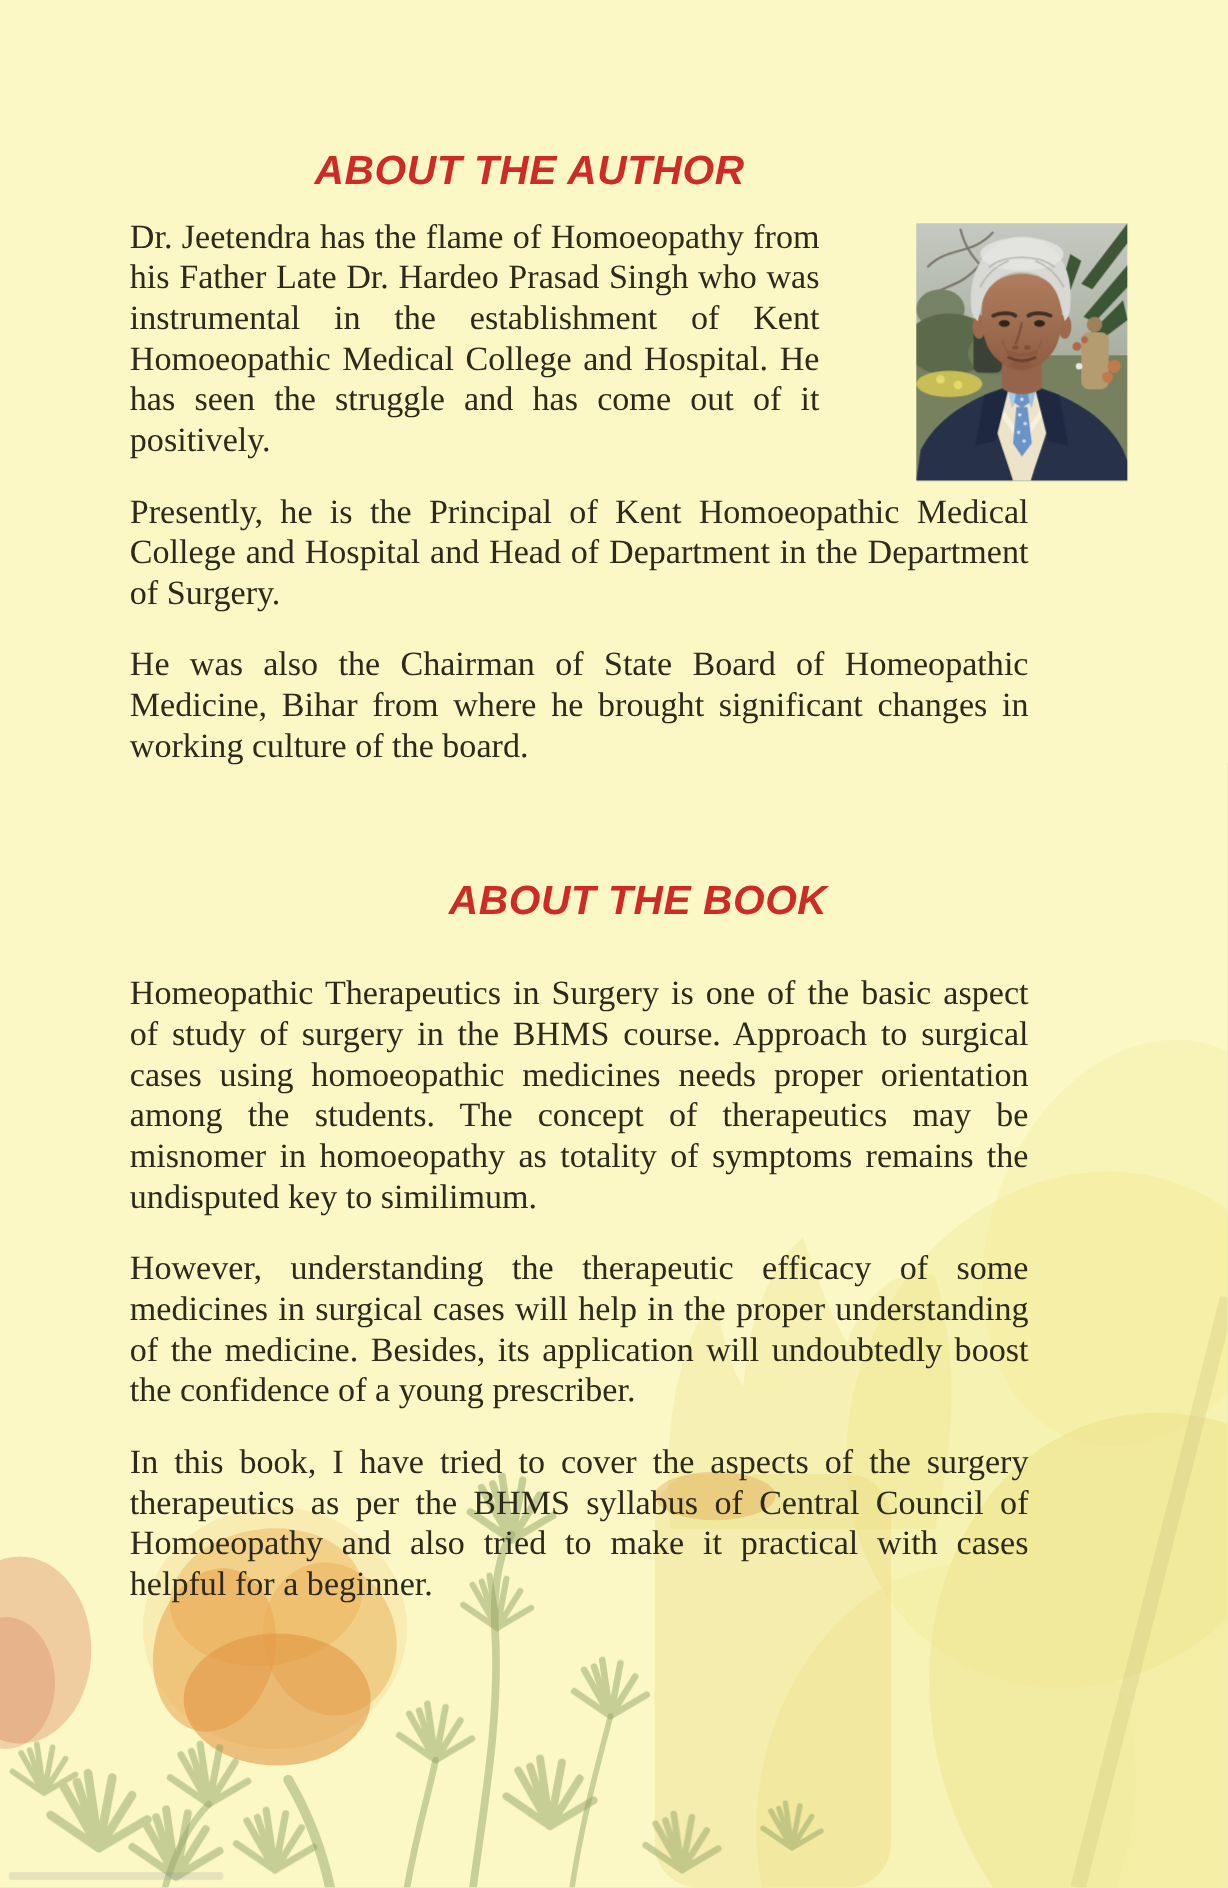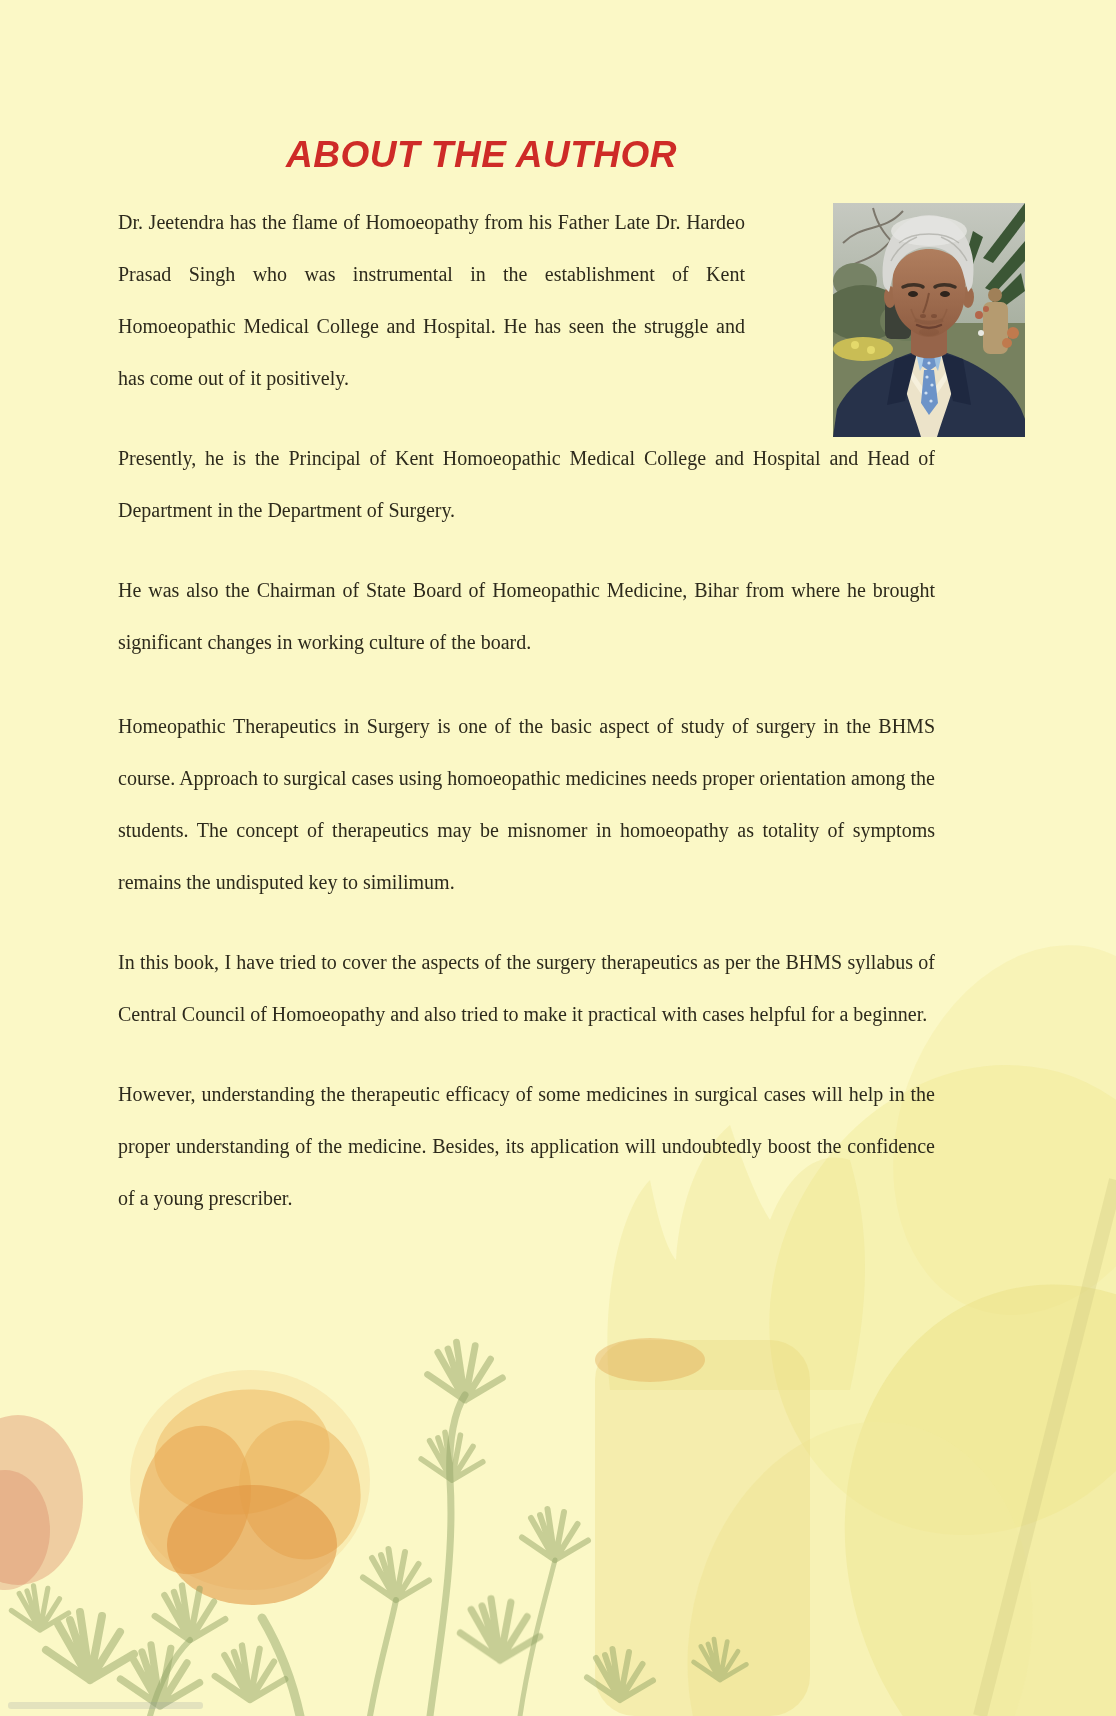--- a/index.html
+++ b/index.html
@@ -24,28 +24,28 @@
     font-size:37px;
     line-height:45px;
     color:var(--heading-red);
     letter-spacing:.5px;
     margin:0;
     font-style:italic;
   }
   h2.author-heading{margin:132px 0 0 168px;}
   h2.book-heading{margin:100px 0 0 290px;}
   p.body-par{
-    font-size:20px;
-    line-height:52px;
+    font-size:31px;
+    line-height:37px;
     text-align:justify;
     margin:28px 0 0 0;
     width:817px;
   }
   p.first-author-par{margin-top:19px;width:627px;}
-  p.first-book-par{margin-top:32px;}
+  p.first-book-par{margin-top:43px;}
   .author-photo{
     position:absolute;
     left:833px;top:203px;
     width:192px;height:234px;
     z-index:2;
     line-height:0;
   }
 </style>
 </head>
 <body>
@@ -209,21 +209,22 @@
 
   <div class="content">
     <h2 class="section-heading author-heading">ABOUT THE AUTHOR</h2>
 
     <p class="body-par first-author-par">Dr. Jeetendra has the flame of Homoeopathy from his Father Late Dr. Hardeo Prasad Singh who was instrumental in the establishment of Kent Homoeopathic Medical College and Hospital. He has seen the struggle and has come out of it positively.</p>
 
     <p class="body-par">Presently, he is the Principal of Kent Homoeopathic Medical College and Hospital and Head of Department in the Department of Surgery.</p>
 
     <p class="body-par">He was also the Chairman of State Board of Homeopathic Medicine, Bihar from where he brought significant changes in working culture of the board.</p>
 
+    <h2 class="section-heading book-heading">ABOUT THE BOOK</h2>
 
     <p class="body-par first-book-par">Homeopathic Therapeutics in Surgery is one of the basic aspect of study of surgery in the BHMS course. Approach to surgical cases using homoeopathic medicines needs proper orientation among the students. The concept of therapeutics may be misnomer in homoeopathy as totality of symptoms remains the undisputed key to similimum.</p>
 
+    <p class="body-par">However, understanding the therapeutic efficacy of some medicines in surgical cases will help in the proper understanding of the medicine. Besides, its application will undoubtedly boost the confidence of a young prescriber.</p>
+
     <p class="body-par">In this book, I have tried to cover the aspects of the surgery therapeutics as per the BHMS syllabus of Central Council of Homoeopathy and also tried to make it practical with cases helpful for a beginner.</p>
-
-    <p class="body-par">However, understanding the therapeutic efficacy of some medicines in surgical cases will help in the proper understanding of the medicine. Besides, its application will undoubtedly boost the confidence of a young prescriber.</p>
   </div>
 
 </div>
 
 </body></html>

